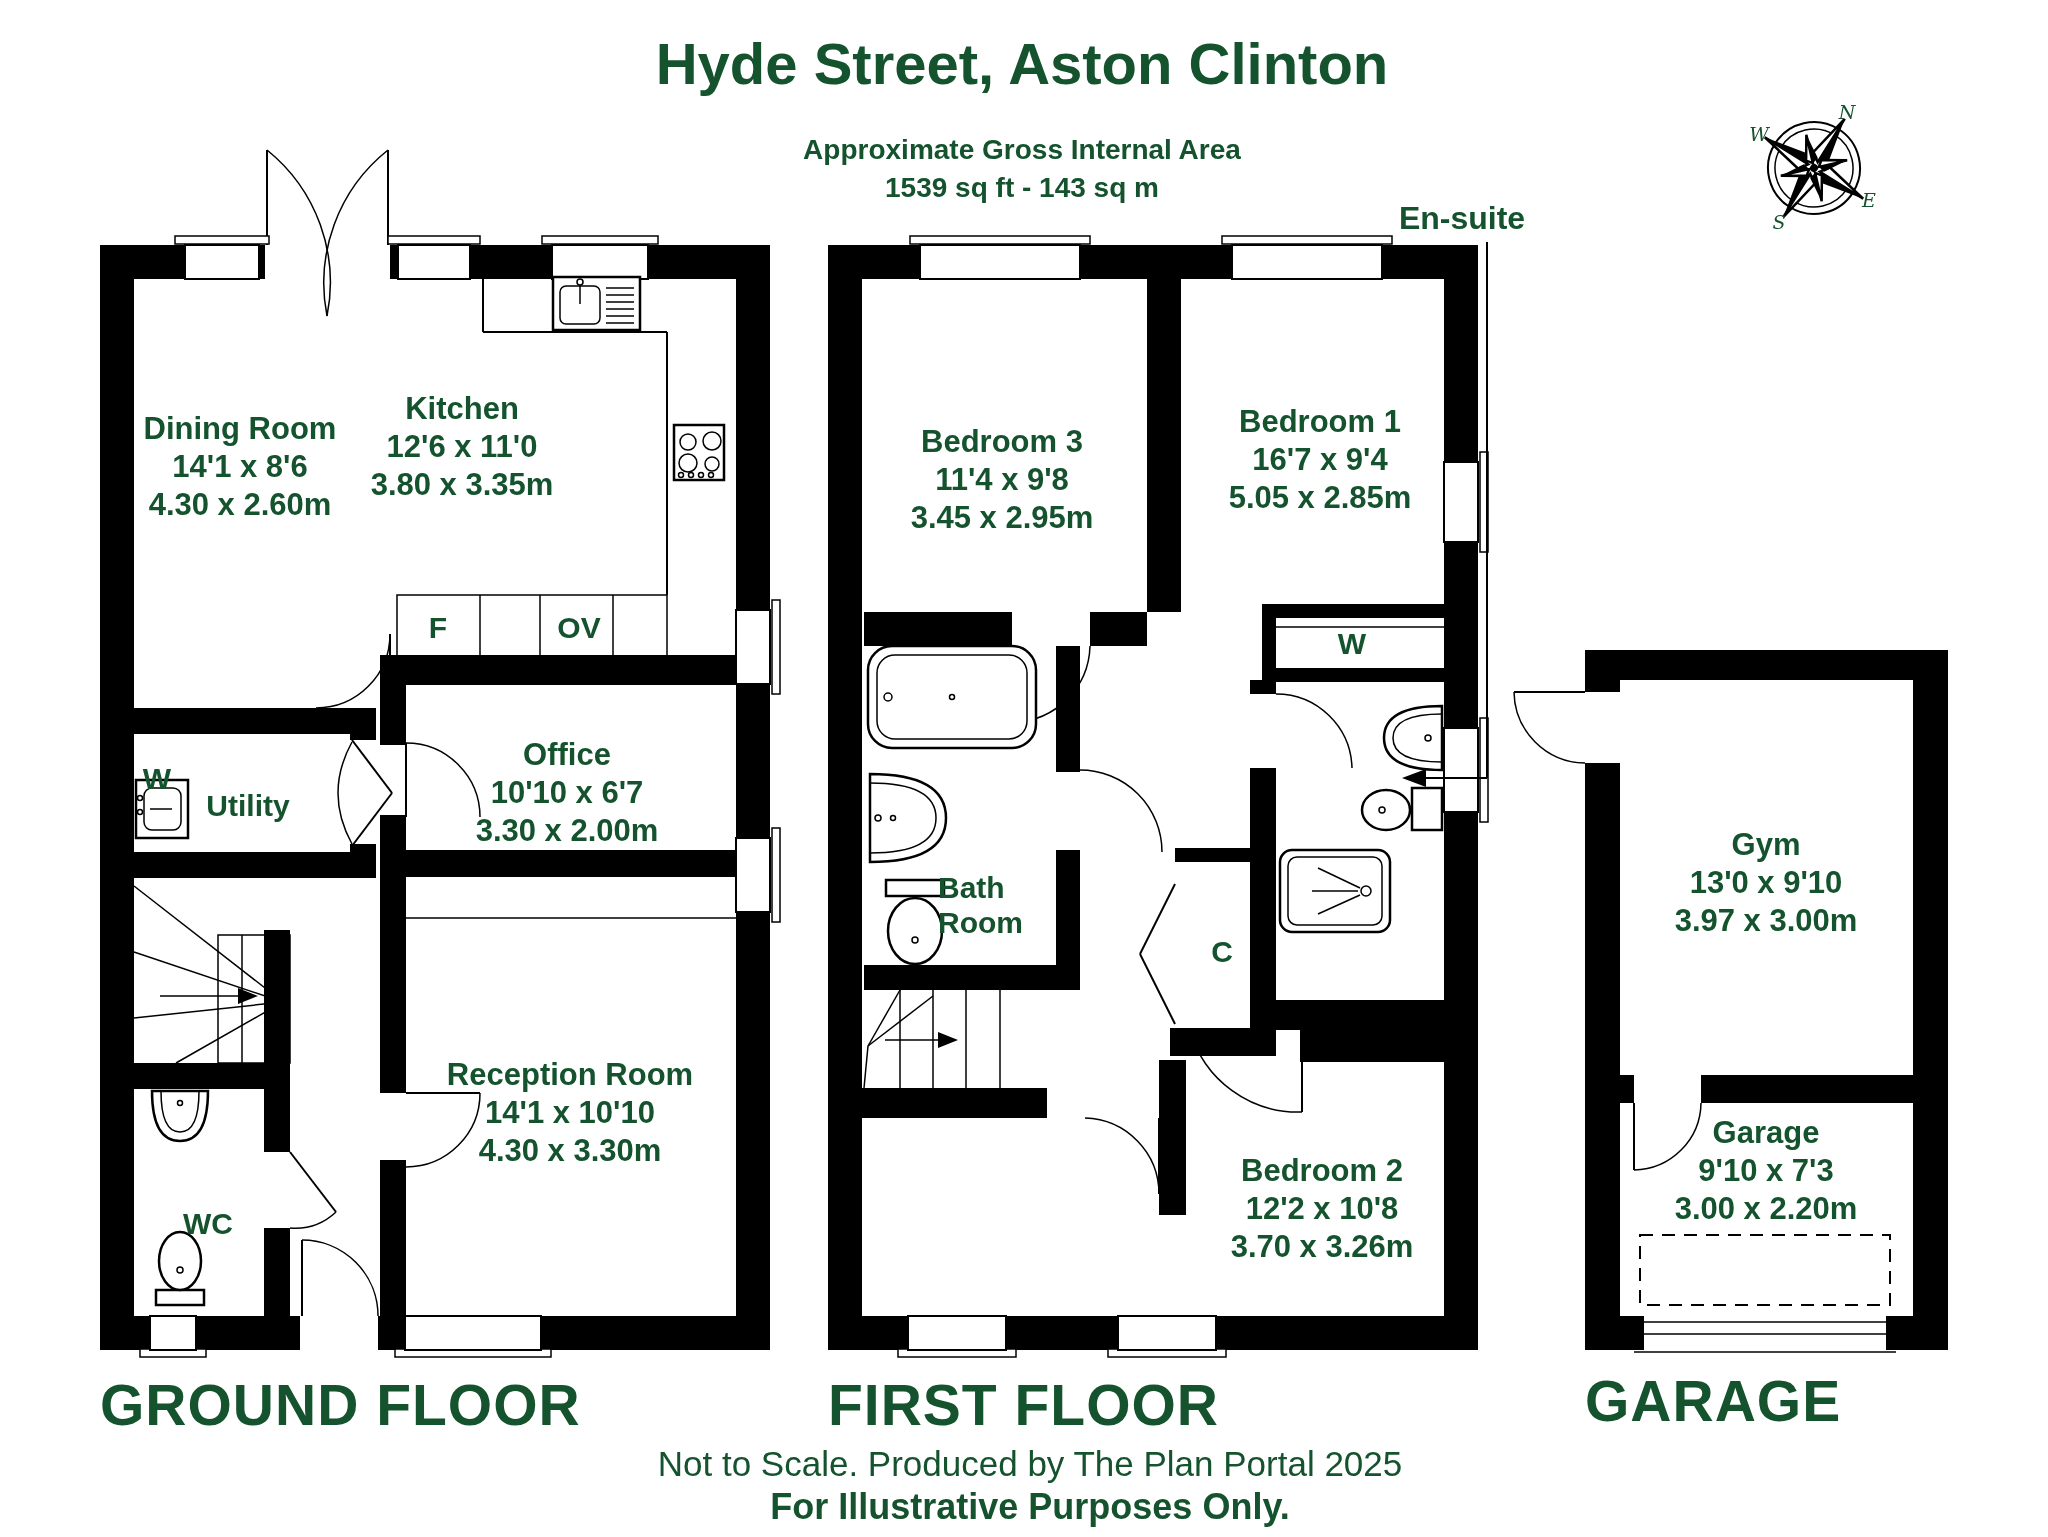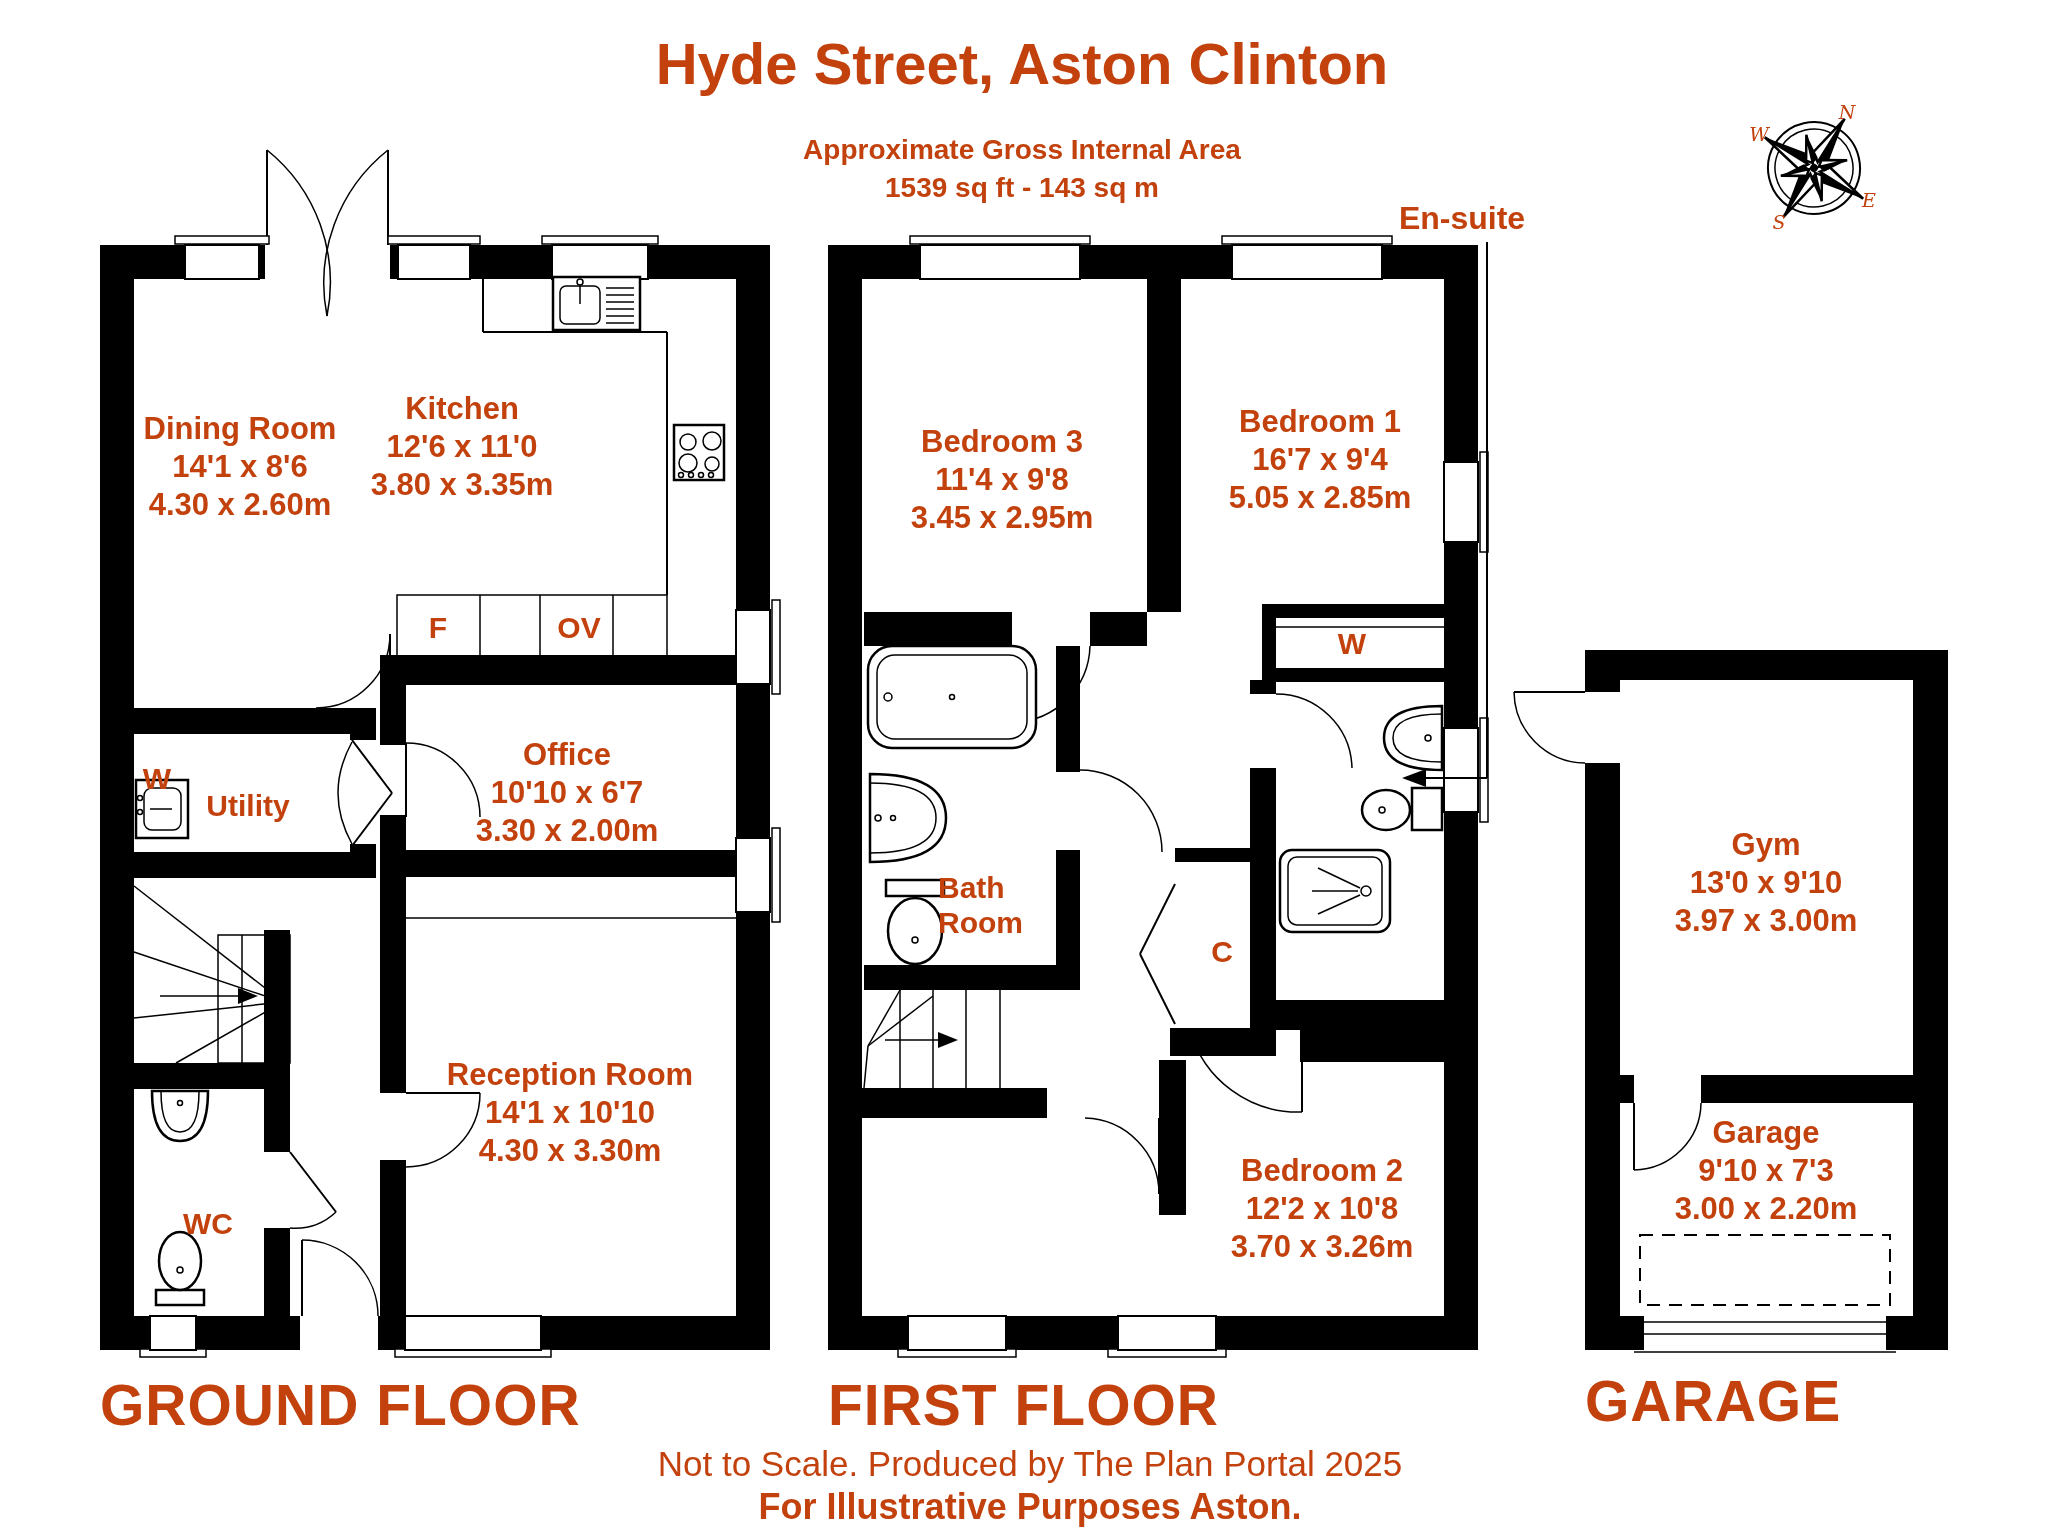--- a/index.html
+++ b/index.html
@@ -1,17 +1,17 @@
 <!DOCTYPE html>
 <html><head>
 <meta charset="utf-8">
 <style>
   html,body{margin:0;padding:0;background:#ffffff;}
   .canvas{position:relative;width:2048px;height:1537px;background:#ffffff;overflow:hidden;
-          font-family:"Liberation Sans",sans-serif;color:#c2410c;}
+          font-family:"Liberation Sans",sans-serif;color:#14532d;}
   .plan-svg{position:absolute;left:0;top:0;}
   .wall{fill:#000;}
   .open{fill:#fff;}
   .ln{stroke:#000;stroke-width:2;fill:none;}
   .thin{stroke:#000;stroke-width:1.5;fill:none;}
   .win{fill:#fff;stroke:#000;stroke-width:2;}
   .sill{fill:#fff;stroke:#000;stroke-width:1.5;}
   .fix{fill:#fff;stroke:#000;stroke-width:2.5;}
   .dash{stroke:#000;stroke-width:2;fill:none;stroke-dasharray:13 9;}
   .blk{fill:#000;stroke:none;}
@@ -435,15 +435,15 @@
     <div class="rl-line">Garage</div>
     <div class="rl-line">9'10 x 7'3</div>
     <div class="rl-line">3.00 x 2.20m</div>
   </div>
 
   <div class="floor-label" style="left:100px;top:1372px">GROUND FLOOR</div>
   <div class="floor-label" style="left:828px;top:1372px">FIRST FLOOR</div>
   <div class="floor-label" style="left:1585px;top:1368px">GARAGE</div>
 
   <div class="footer-line" style="top:1444px;font-size:35px">Not to Scale. Produced by The Plan Portal 2025</div>
-  <div class="footer-line" style="top:1486px;font-size:36px;font-weight:bold">For Illustrative Purposes Aston.</div>
+  <div class="footer-line" style="top:1486px;font-size:36px;font-weight:bold">For Illustrative Purposes Only.</div>
 
 </div>
 
 </body></html>

